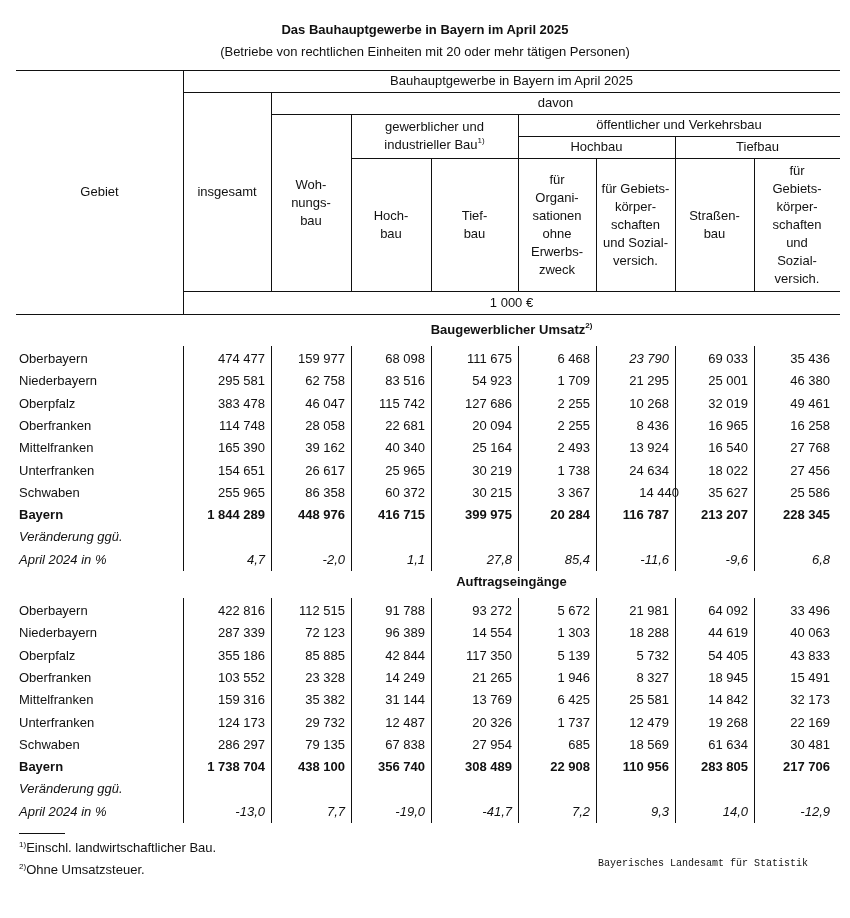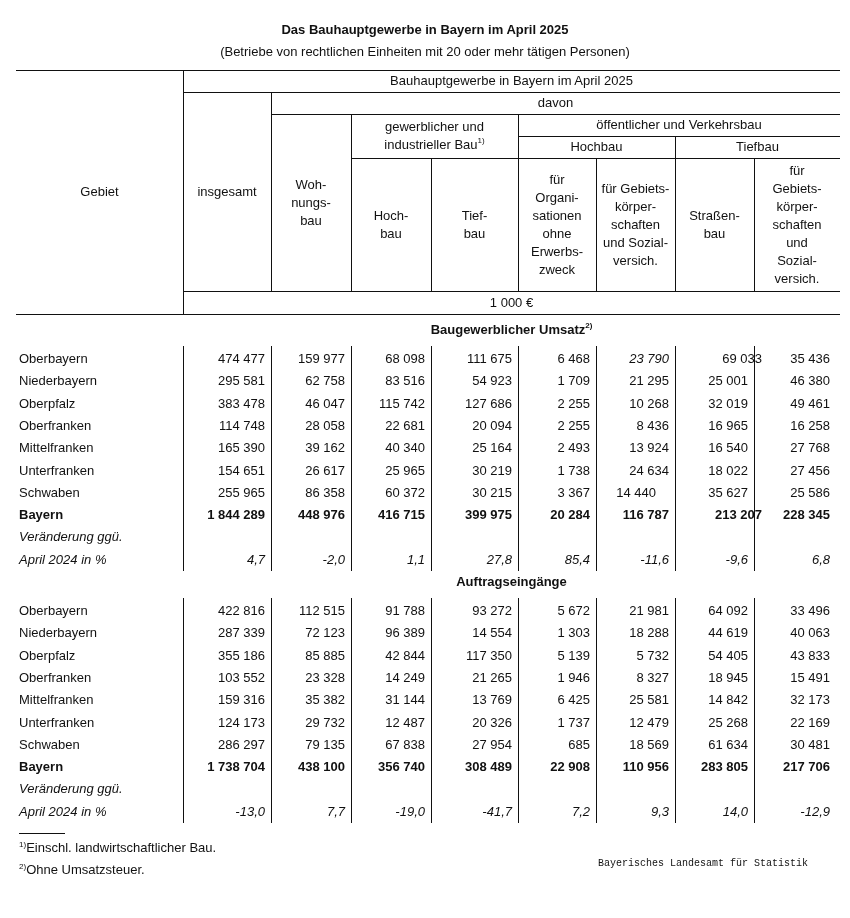--- a/index.html
+++ b/index.html
@@ -101,21 +101,21 @@
     <div class="vline" style="left: 675px; top: 346px; height: 225px;"></div>
     <div class="vline" style="left: 754px; top: 346px; height: 225px;"></div>
     <div class="row" style="top: 348px;">
       <span class="label">Oberbayern</span>
       <span class="val" style="right: 585px;">474 477</span>
       <span class="val" style="right: 505px;">159 977</span>
       <span class="val" style="right: 425px;">68 098</span>
       <span class="val" style="right: 338px;">111 675</span>
       <span class="val" style="right: 260px;">6 468</span>
       <span class="val" style="right: 181px; font-style: italic;">23 790</span>
-      <span class="val" style="right: 88px;">69 033</span>
+      <span class="val" style="right: 102px;">69 033</span>
       <span class="val" style="right: 20px;">35 436</span>
     </div>
     <div class="row" style="top: 370.3px;">
       <span class="label">Niederbayern</span>
       <span class="val" style="right: 585px;">295 581</span>
       <span class="val" style="right: 505px;">62 758</span>
       <span class="val" style="right: 425px;">83 516</span>
       <span class="val" style="right: 338px;">54 923</span>
       <span class="val" style="right: 260px;">1 709</span>
       <span class="val" style="right: 181px;">21 295</span>
@@ -166,33 +166,33 @@
       <span class="val" style="right: 102px;">18 022</span>
       <span class="val" style="right: 20px;">27 456</span>
     </div>
     <div class="row" style="top: 481.8px;">
       <span class="label">Schwaben</span>
       <span class="val" style="right: 585px;">255 965</span>
       <span class="val" style="right: 505px;">86 358</span>
       <span class="val" style="right: 425px;">60 372</span>
       <span class="val" style="right: 338px;">30 215</span>
       <span class="val" style="right: 260px;">3 367</span>
-      <span class="val" style="right: 194px;">14 440</span>
+      <span class="val" style="right: 171px;">14 440</span>
       <span class="val" style="right: 102px;">35 627</span>
       <span class="val" style="right: 20px;">25 586</span>
     </div>
     <div class="row total" style="top: 504.1px;">
       <span class="label">Bayern</span>
       <span class="val" style="right: 585px;">1 844 289</span>
       <span class="val" style="right: 505px;">448 976</span>
       <span class="val" style="right: 425px;">416 715</span>
       <span class="val" style="right: 338px;">399 975</span>
       <span class="val" style="right: 260px;">20 284</span>
       <span class="val" style="right: 181px;">116 787</span>
-      <span class="val" style="right: 88px;">213 207</span>
+      <span class="val" style="right: 102px;">213 207</span>
       <span class="val" style="right: 20px;">228 345</span>
     </div>
     <div class="row change" style="top: 526.4px;">
       <span class="label">Veränderung ggü.</span>
     </div>
     <div class="row change" style="top: 548.7px;">
       <span class="label">April 2024 in %</span>
       <span class="val" style="right: 585px;">4,7</span>
       <span class="val" style="right: 505px;">-2,0</span>
       <span class="val" style="right: 425px;">1,1</span>
@@ -267,21 +267,21 @@
       <span class="val" style="right: 20px;">32 173</span>
     </div>
     <div class="row" style="top: 711.5px;">
       <span class="label">Unterfranken</span>
       <span class="val" style="right: 585px;">124 173</span>
       <span class="val" style="right: 505px;">29 732</span>
       <span class="val" style="right: 425px;">12 487</span>
       <span class="val" style="right: 338px;">20 326</span>
       <span class="val" style="right: 260px;">1 737</span>
       <span class="val" style="right: 181px;">12 479</span>
-      <span class="val" style="right: 102px;">25 268</span>
+      <span class="val" style="right: 102px;">19 268</span>
       <span class="val" style="right: 20px;">22 169</span>
     </div>
     <div class="row" style="top: 733.8px;">
       <span class="label">Schwaben</span>
       <span class="val" style="right: 585px;">286 297</span>
       <span class="val" style="right: 505px;">79 135</span>
       <span class="val" style="right: 425px;">67 838</span>
       <span class="val" style="right: 338px;">27 954</span>
       <span class="val" style="right: 260px;">685</span>
       <span class="val" style="right: 181px;">18 569</span>

